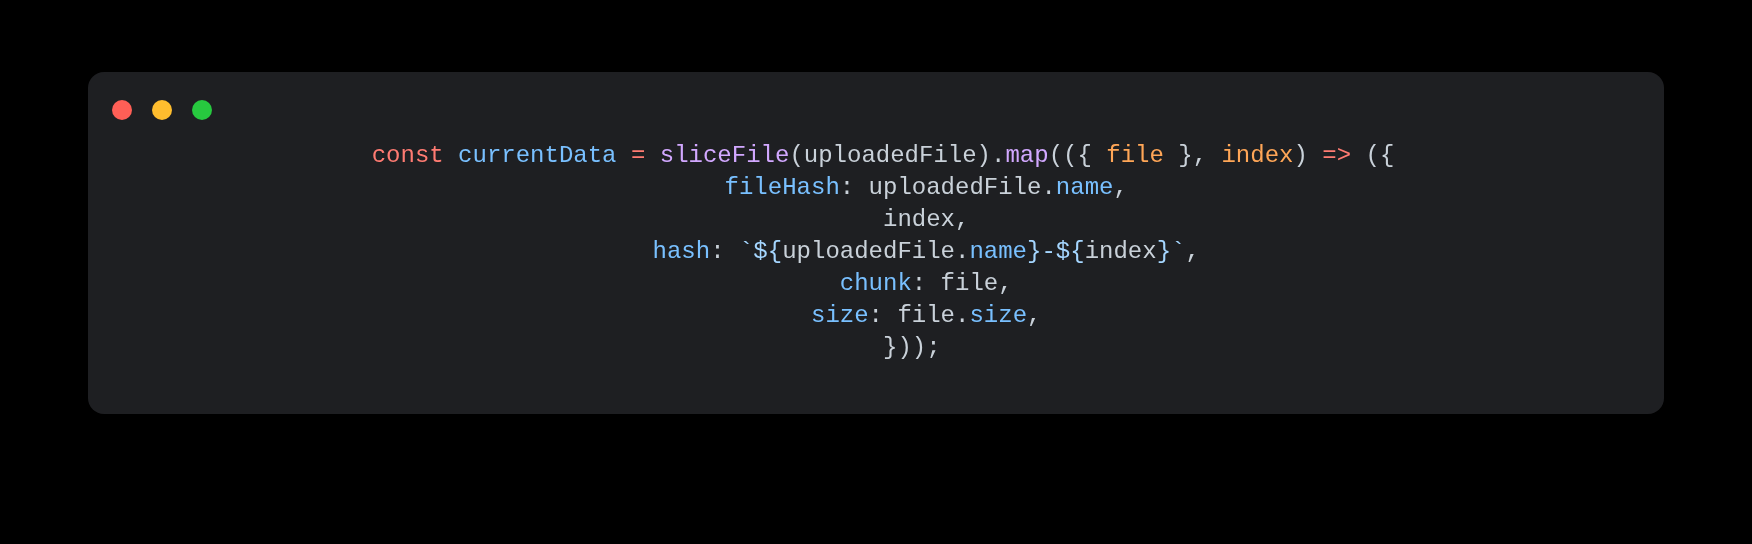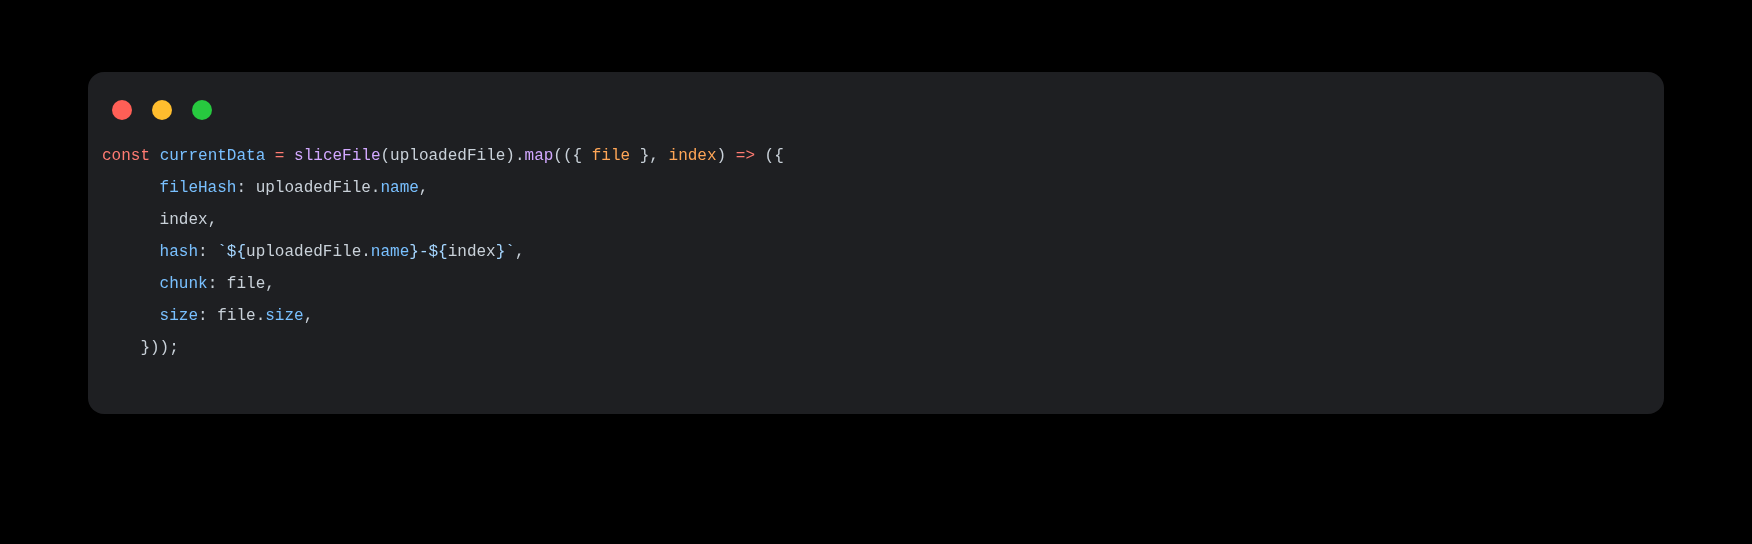--- a/index.html
+++ b/index.html
@@ -36,24 +36,25 @@
   }
   .tl-red    { background: #ff5f56; }
   .tl-yellow { background: #ffbd2e; }
   .tl-green  { background: #27c93f; }
   .code-area {
     padding: 18px 0 0 14px;
   }
   pre.code {
     margin: 0;
     font-family: "SFMono-Regular", Menlo, Consolas, "Liberation Mono", monospace;
-    font-size: 16px;
+    font-size: 24px;
     line-height: 32px;
     color: #ccd0d6;
     white-space: pre;
+    text-align: center;
   }
   
   .tok-keyword     { color: #ff7b72; }
   .tok-var         { color: #79c0ff; }
   .tok-func        { color: #d2a8ff; }
   .tok-param       { color: #ffa657; }
   .tok-prop        { color: #79c0ff; }
   .tok-string      { color: #a5d6ff; }
   .tok-plain       { color: #c9d1d9; }
   .tok-punct       { color: #c9d1d9; }

